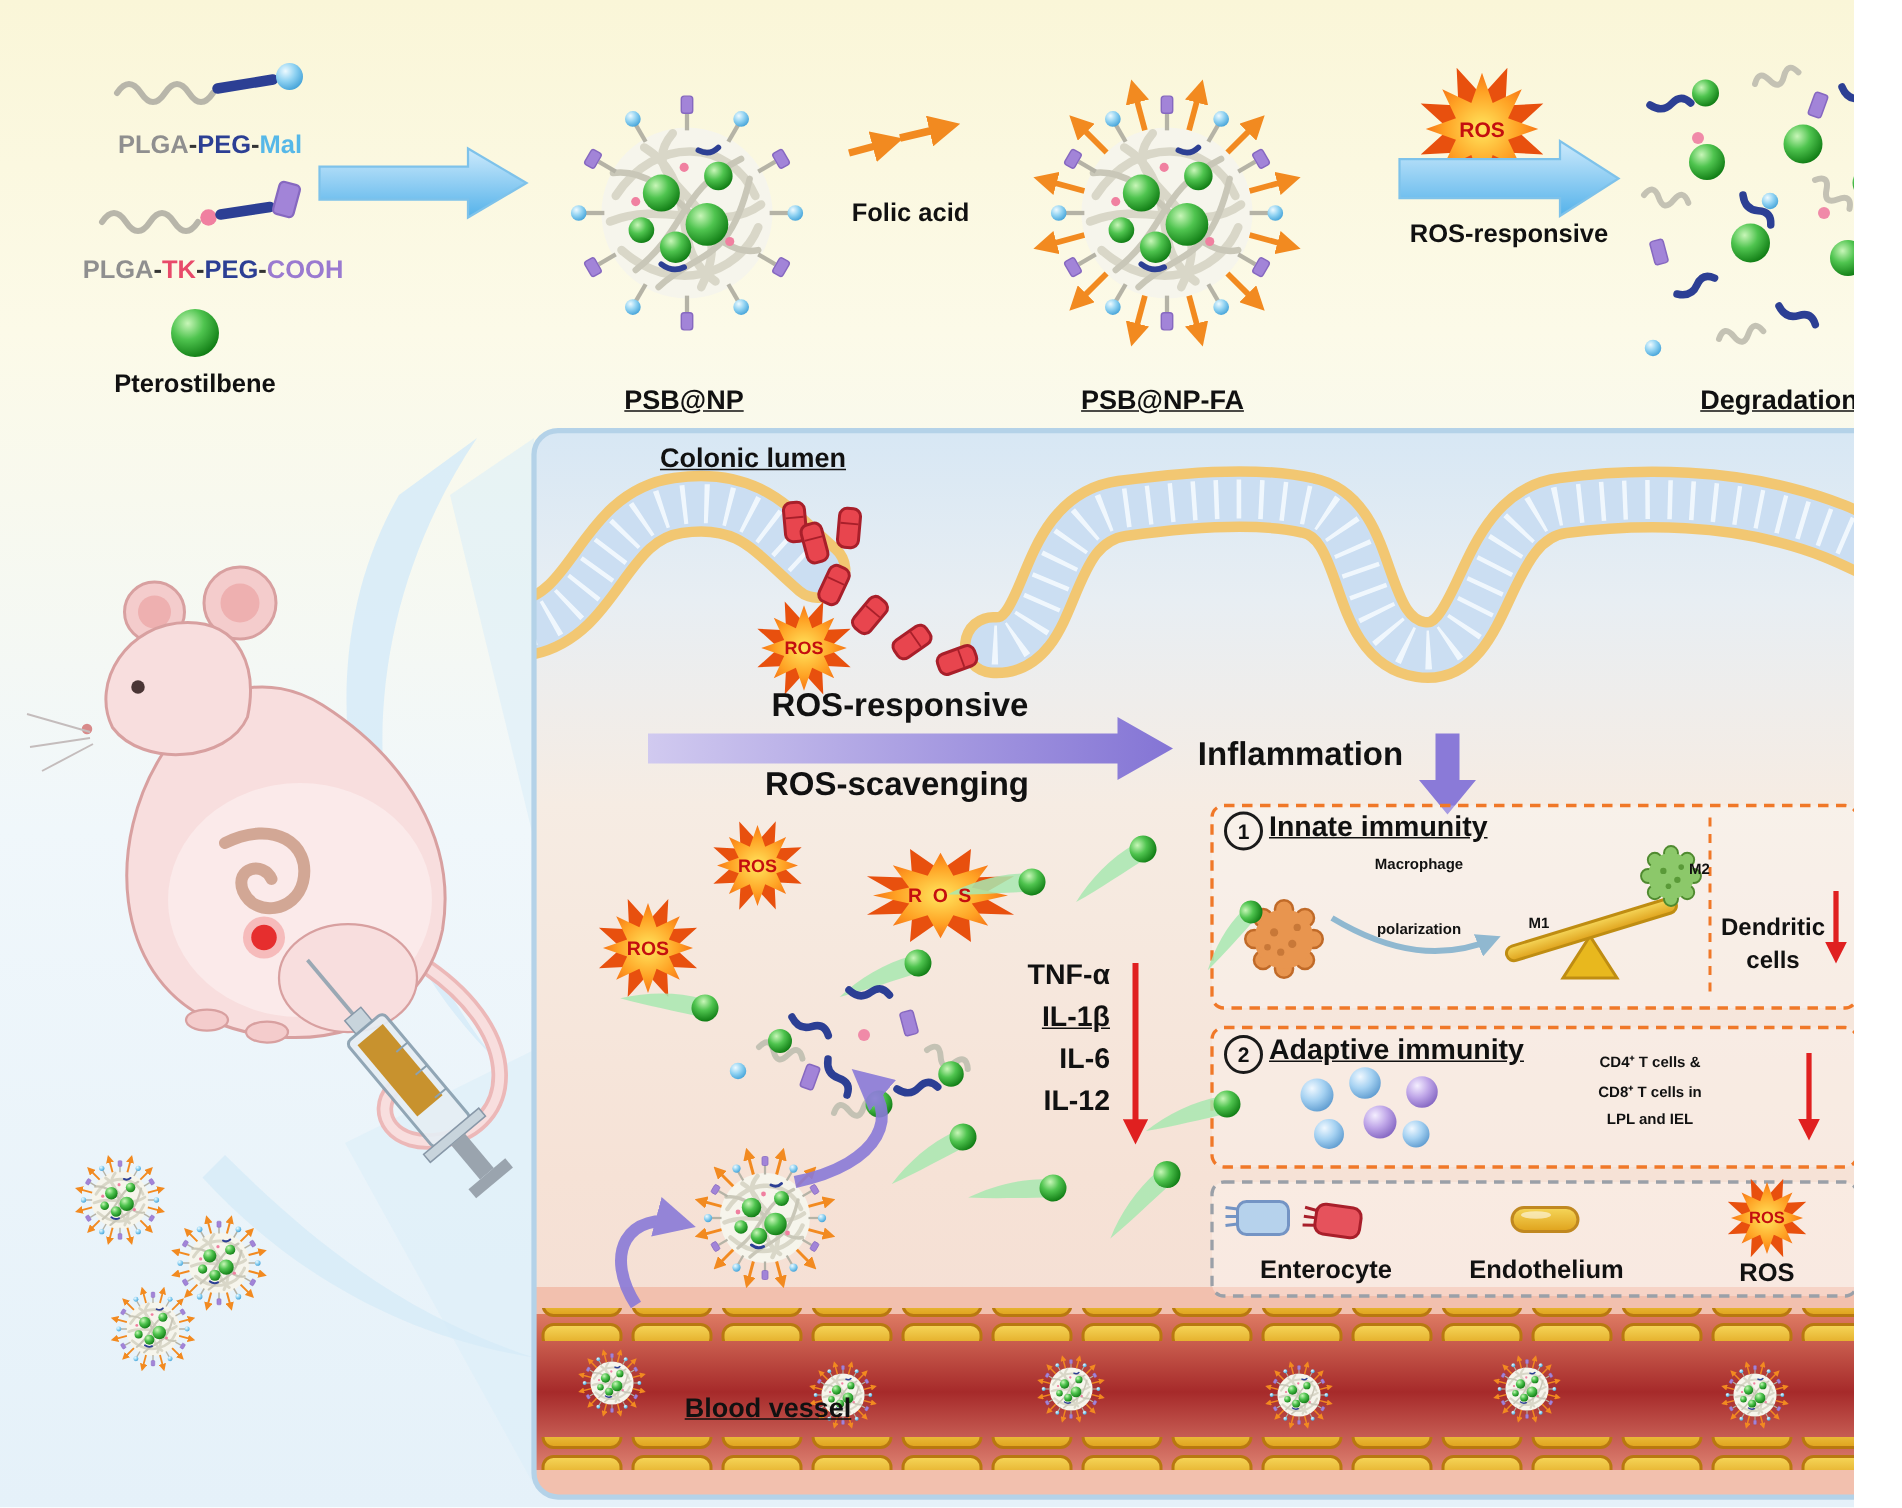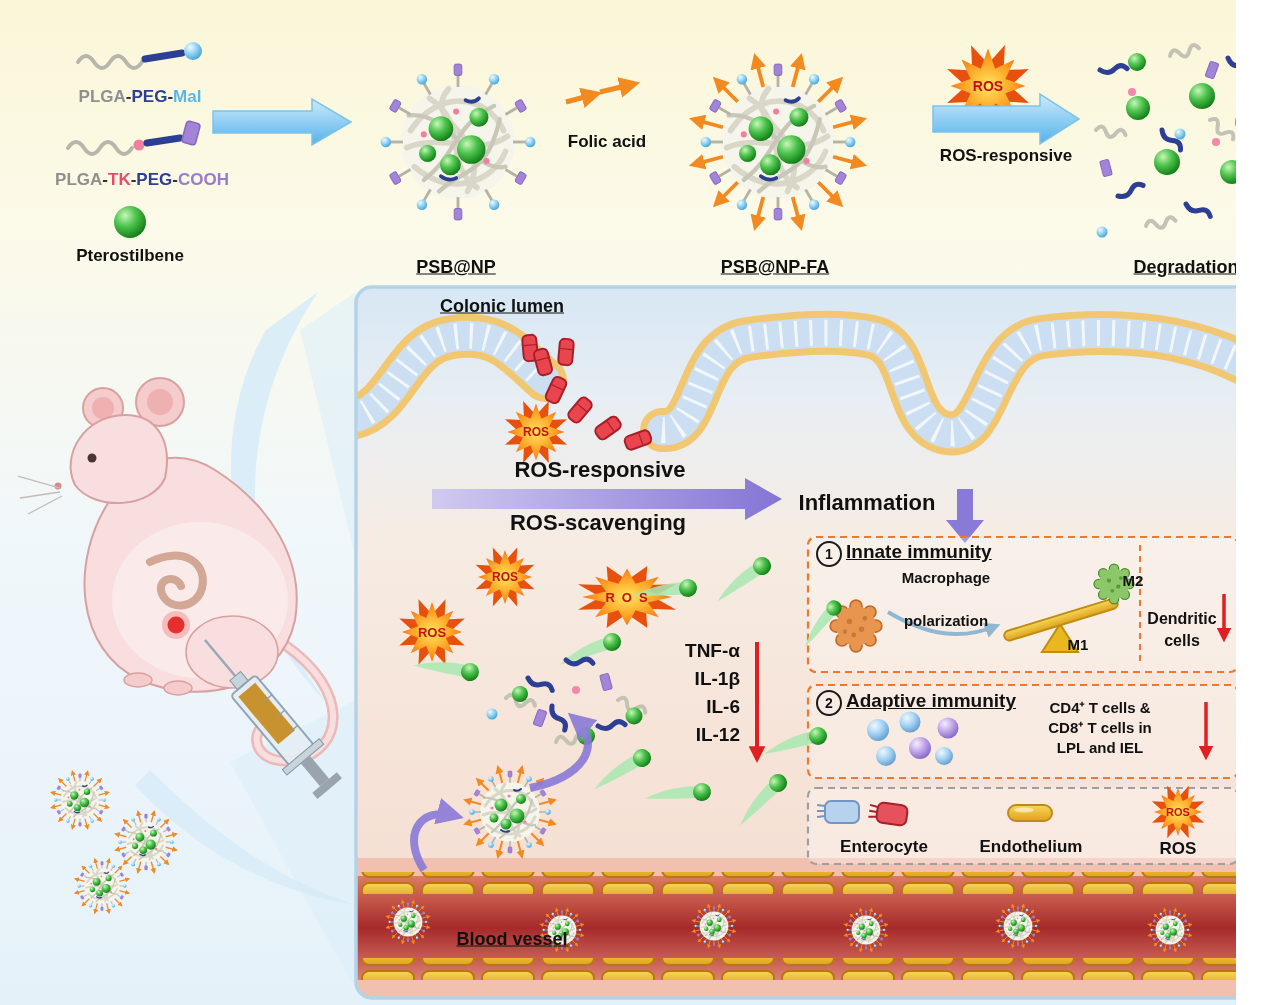--- a/index.html
+++ b/index.html
@@ -4,21 +4,21 @@
 <style>
   html,body{margin:0;padding:0;}
   body{font-family:"Liberation Sans",sans-serif;}
   .stage{position:relative;width:1236px;height:1005px;overflow:hidden;
          background:linear-gradient(180deg,#faf6d8 0%,#fcfae8 22%,#f0f7fb 55%,#e5f1f9 100%);}
   .art{position:absolute;left:0;top:0;}
   .lbl{position:absolute;transform:translate(-50%,-50%);white-space:nowrap;font-weight:bold;color:#111;}
   .lbl-l{position:absolute;white-space:nowrap;font-weight:bold;color:#111;text-decoration:underline;}
   .ros-t{position:absolute;transform:translate(-50%,-50%);color:#c40f0f;font-weight:800;font-size:12px;white-space:nowrap;}
   .f17{font-size:17px;} .f18{font-size:18px;text-decoration:underline;} .f22{font-size:22px;} .f19{font-size:19px;}
-  .f15{font-size:15px;} .f16{font-size:16px;margin-top:12px;}
+  .f15{font-size:10px;} .f16{font-size:16px;margin-top:12px;}
   .c-gray{color:#8f8f8f;} .c-navy{color:#2c3f94;} .c-mal{color:#56b8e8;}
   .c-tk{color:#e84a6a;text-align:center;} .c-cooh{color:#9a7ad0;} .c-dash{color:#333;}
   .cnum{position:absolute;width:22px;height:22px;border:2.5px solid #1a1a1a;border-radius:50%;
         display:flex;align-items:center;justify-content:center;font-weight:bold;font-size:14px;color:#111;background:transparent;}
   .cyt{position:absolute;width:74px;text-align:right;font-weight:bold;font-size:19px;color:#111;}
   .spread{letter-spacing:7px;font-size:13px;}
 </style>
 </head>
 <body>
 
@@ -498,33 +498,33 @@
 <div class="lbl f18" style="left:502px;top:306px;">Colonic lumen</div>
 <div class="ros-t" style="left:536px;top:432px;">ROS</div>
 <div class="lbl f22" style="left:600px;top:470px;">ROS-responsive</div>
 <div class="lbl f22" style="left:598px;top:523px;">ROS-scavenging</div>
 <div class="lbl f22" style="left:867px;top:503px;">Inflammation</div>
 
 <div class="cnum" style="left:816px;top:541px;">1</div>
 <div class="lbl-l f19" style="left:846px;top:541px;">Innate immunity</div>
 <div class="lbl f15" style="left:946px;top:577px;">Macrophage</div>
 <div class="lbl f15" style="left:946px;top:596px;margin-top:24px;">polarization</div>
-<div class="lbl f15" style="left:1078px;top:616px;margin-top:28px;">M1</div>
+<div class="lbl f15" style="left:1026px;top:616px;">M1</div>
 <div class="lbl f15" style="left:1133px;top:580px;">M2</div>
 <div class="lbl f16" style="left:1182px;top:607px;">Dendritic</div>
 <div class="lbl f16" style="left:1182px;top:629px;">cells</div>
 
 <div class="cnum" style="left:816px;top:690px;">2</div>
 <div class="lbl-l f19" style="left:846px;top:690px;">Adaptive immunity</div>
 <div class="lbl f15" style="left:1100px;top:707px;">CD4⁺ T cells &amp;</div>
 <div class="lbl f15" style="left:1100px;top:727px;">CD8⁺ T cells in</div>
 <div class="lbl f15" style="left:1100px;top:747px;">LPL and IEL</div>
 
 <div class="cyt" style="left:666px;top:640px;">TNF-α</div>
-<div class="cyt" style="left:666px;top:668px;">IL-1β</div>
+<div class="cyt" style="left:666px;top:668px;text-decoration:underline;">IL-1β</div>
 <div class="cyt" style="left:666px;top:696px;">IL-6</div>
 <div class="cyt" style="left:666px;top:724px;">IL-12</div>
 
 <div class="ros-t" style="left:505px;top:577px;">ROS</div>
 <div class="ros-t" style="left:432px;top:632px;font-size:13px;">ROS</div>
 <div class="ros-t spread" style="left:630px;top:597px;">ROS</div>
 
 <div class="lbl f17" style="left:884px;top:847px;">Enterocyte</div>
 <div class="lbl f17" style="left:1031px;top:847px;">Endothelium</div>
 <div class="ros-t" style="left:1178px;top:812px;font-size:11px;">ROS</div>

